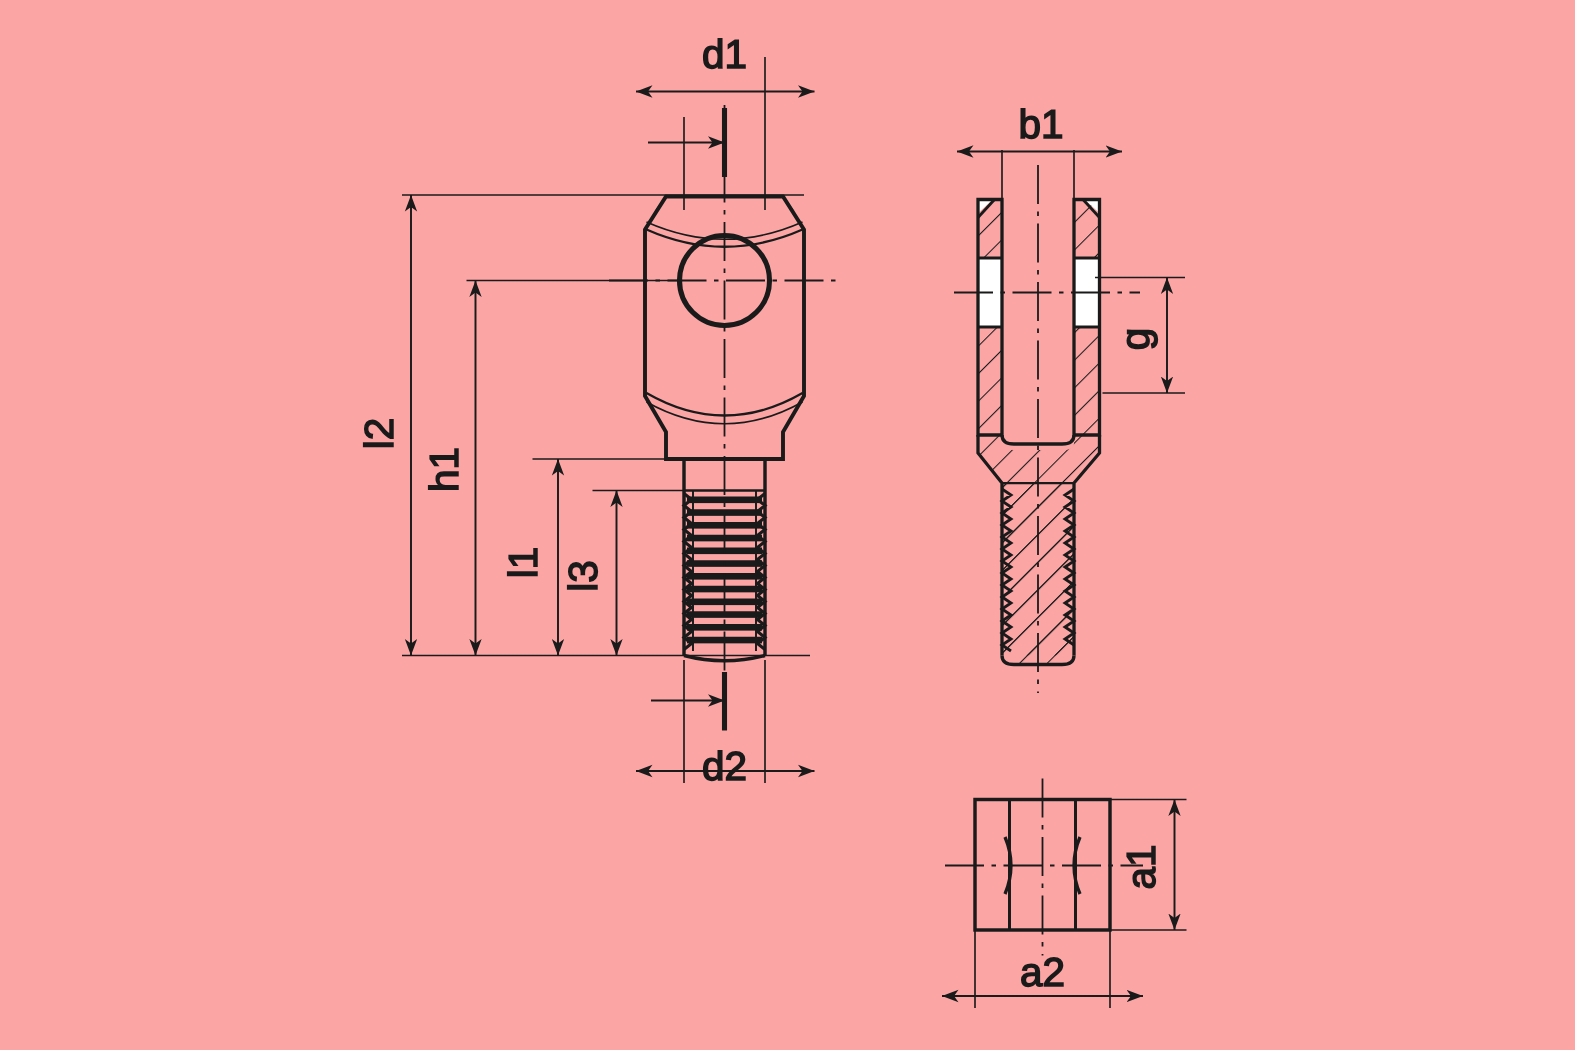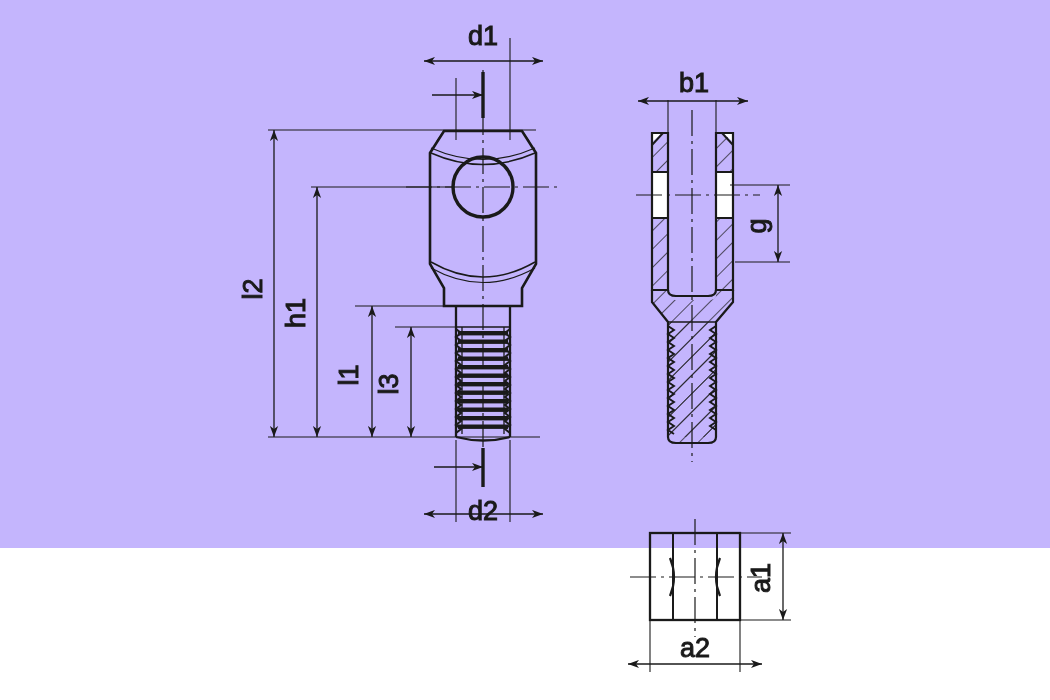--- a/index.html
+++ b/index.html
@@ -1,18 +1,18 @@
 <!DOCTYPE html>
 <html><head>
 <meta charset="utf-8">
 <style>
   html,body{margin:0;padding:0;background:#ffffff;}
   body{width:1050px;height:700px;overflow:hidden;
        font-family:"Liberation Sans", sans-serif;}
-  #drawing{position:relative;width:1050px;height:548px;background:#c4b5fd;}
+  #drawing{position:relative;width:1050px;height:700px;background:#fca5a5;}
   #drawing svg{display:block;}
   .dimlabel{font-family:"Liberation Sans", sans-serif;font-size:27px;fill:#1a1a1a;}
 </style>
 </head>
 <body>
 
 <div id="drawing">
 <svg width="1050" height="700" viewBox="0 0 1050 700" xmlns="http://www.w3.org/2000/svg">
 
   <defs>

